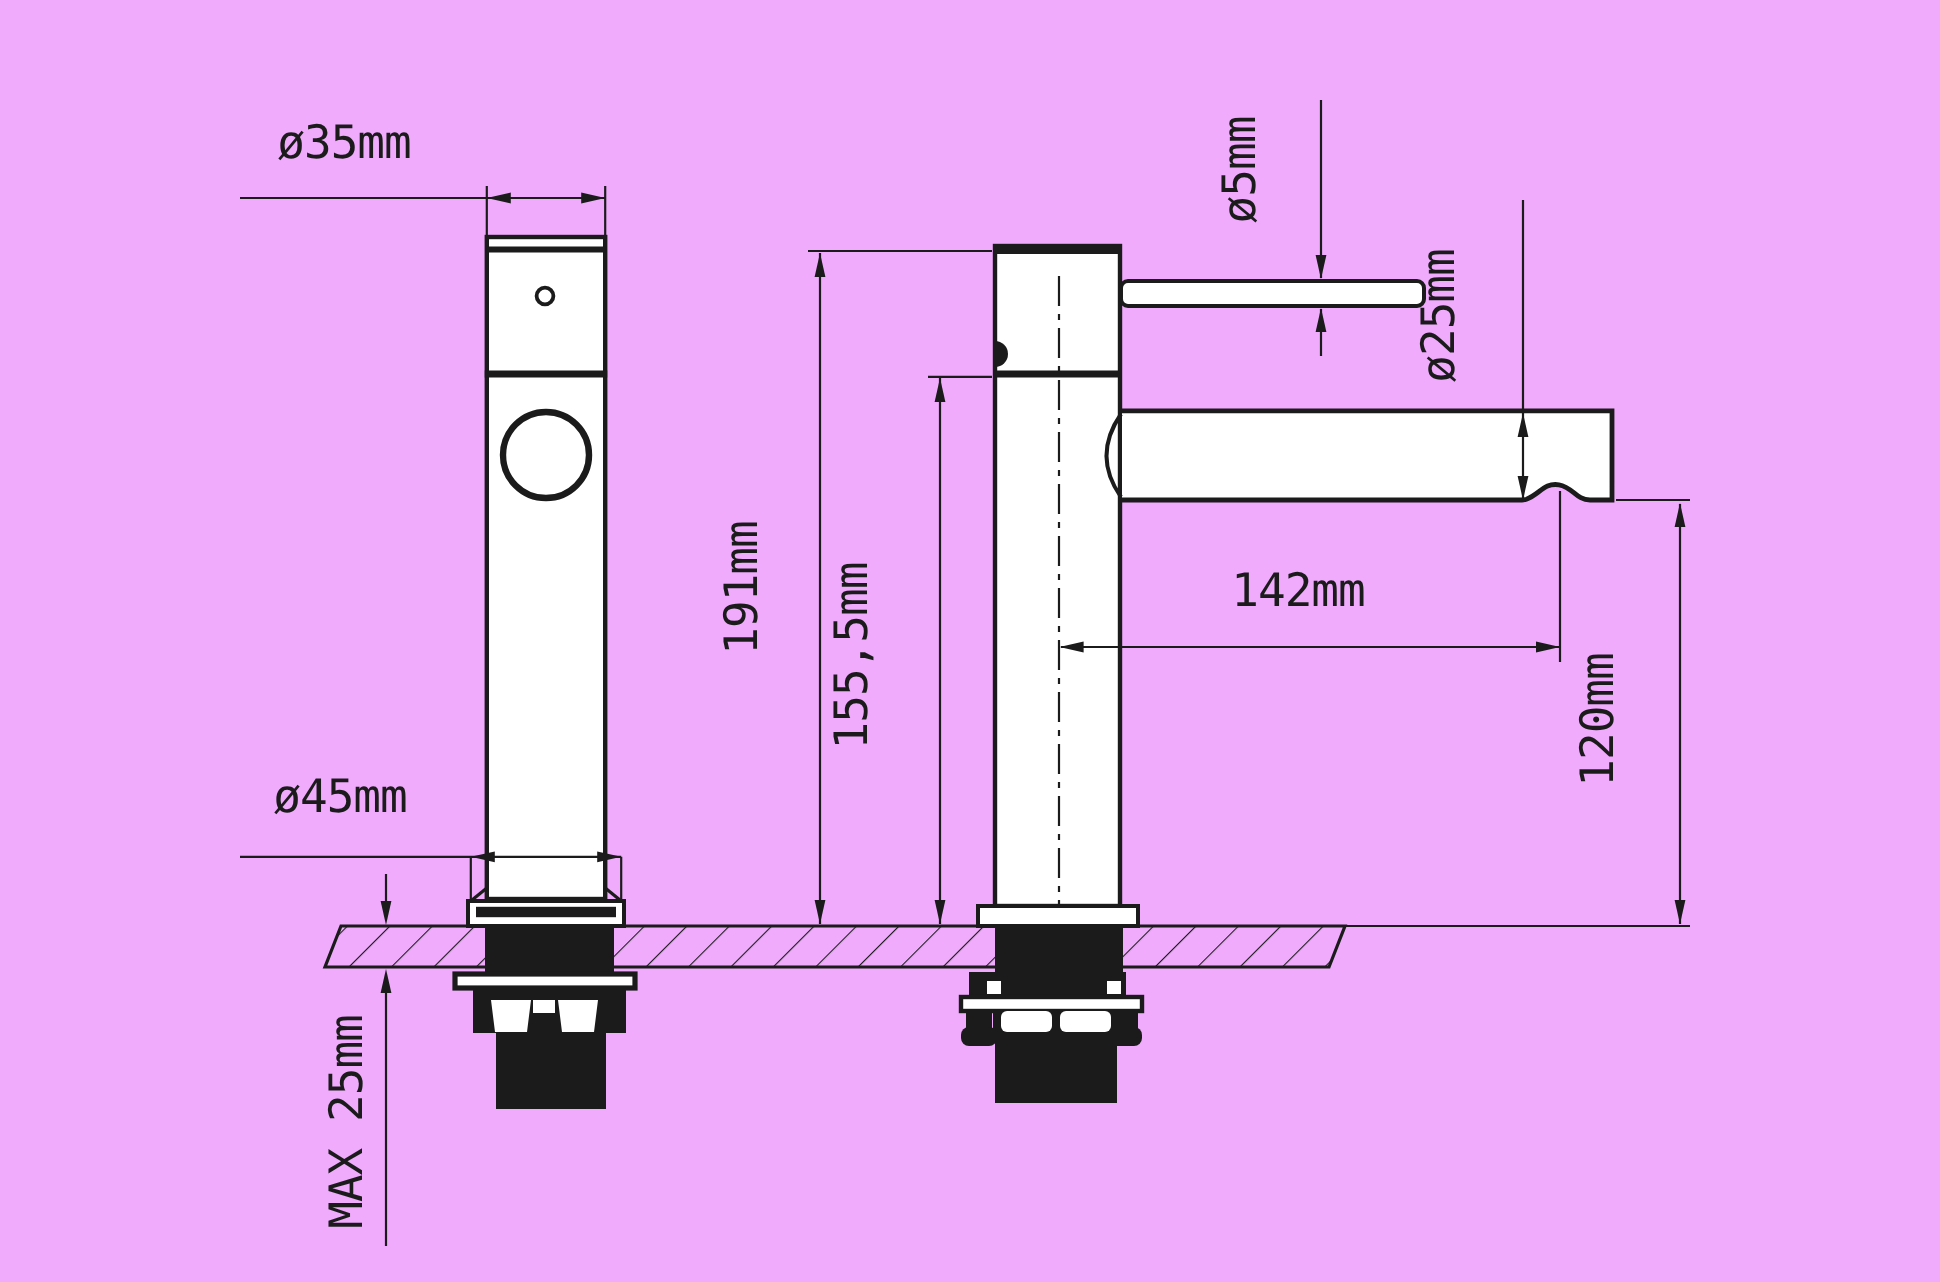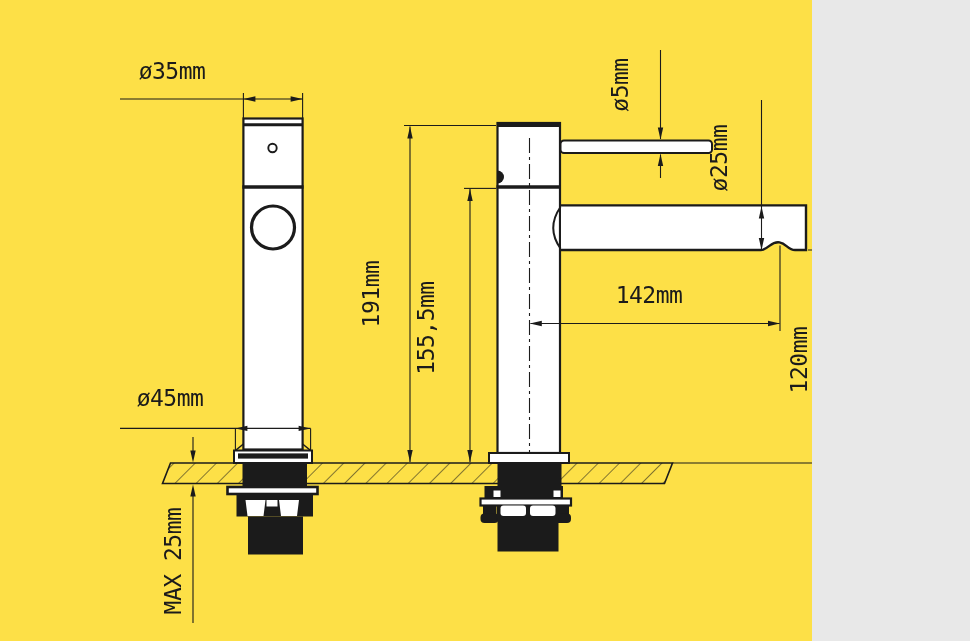--- a/index.html
+++ b/index.html
@@ -1,19 +1,19 @@
 <!DOCTYPE html>
 <html><head>
 <meta charset="utf-8">
 <style>
   html,body{margin:0;padding:0;background:#e8e8e8;}
   .page{
     position:relative;
-    width:812px;height:641px;
-    background:#fde047;
+    width:970px;height:641px;
+    background:#f0abfc;
     font-family:"DejaVu Sans Mono", monospace;
     overflow:hidden;
   }
   svg{display:block;}
   svg text{
     font-family:"DejaVu Sans Mono", monospace;
     font-size:23px;
     letter-spacing:-0.5px;
     fill:#1b1b1b;
   }

